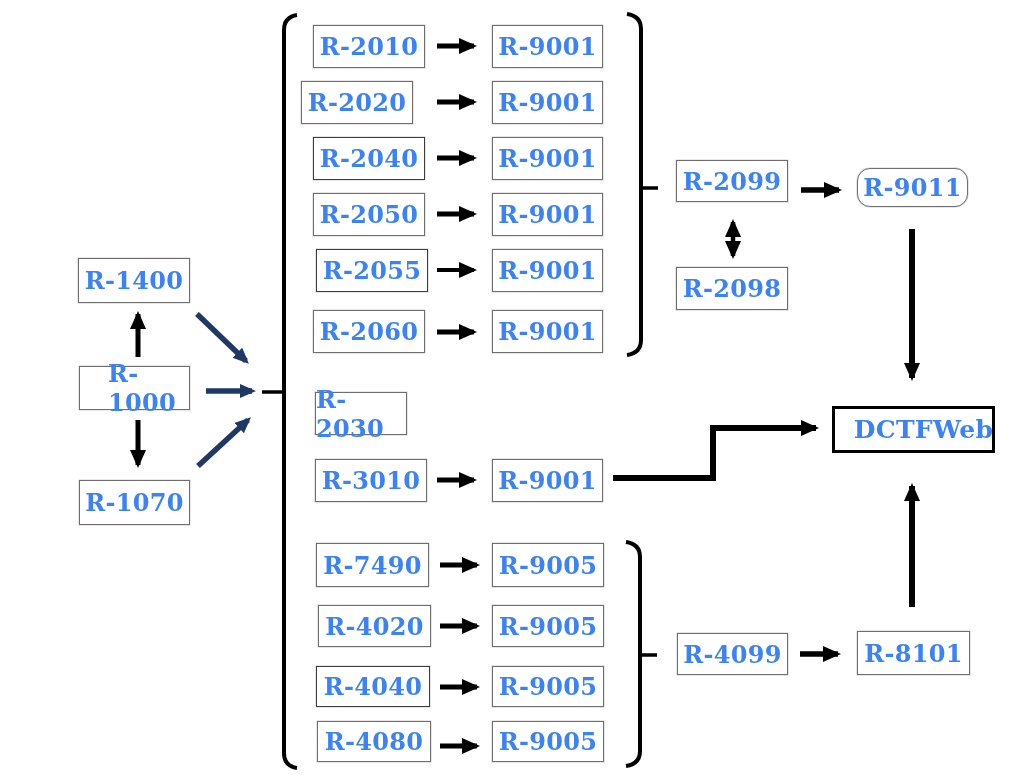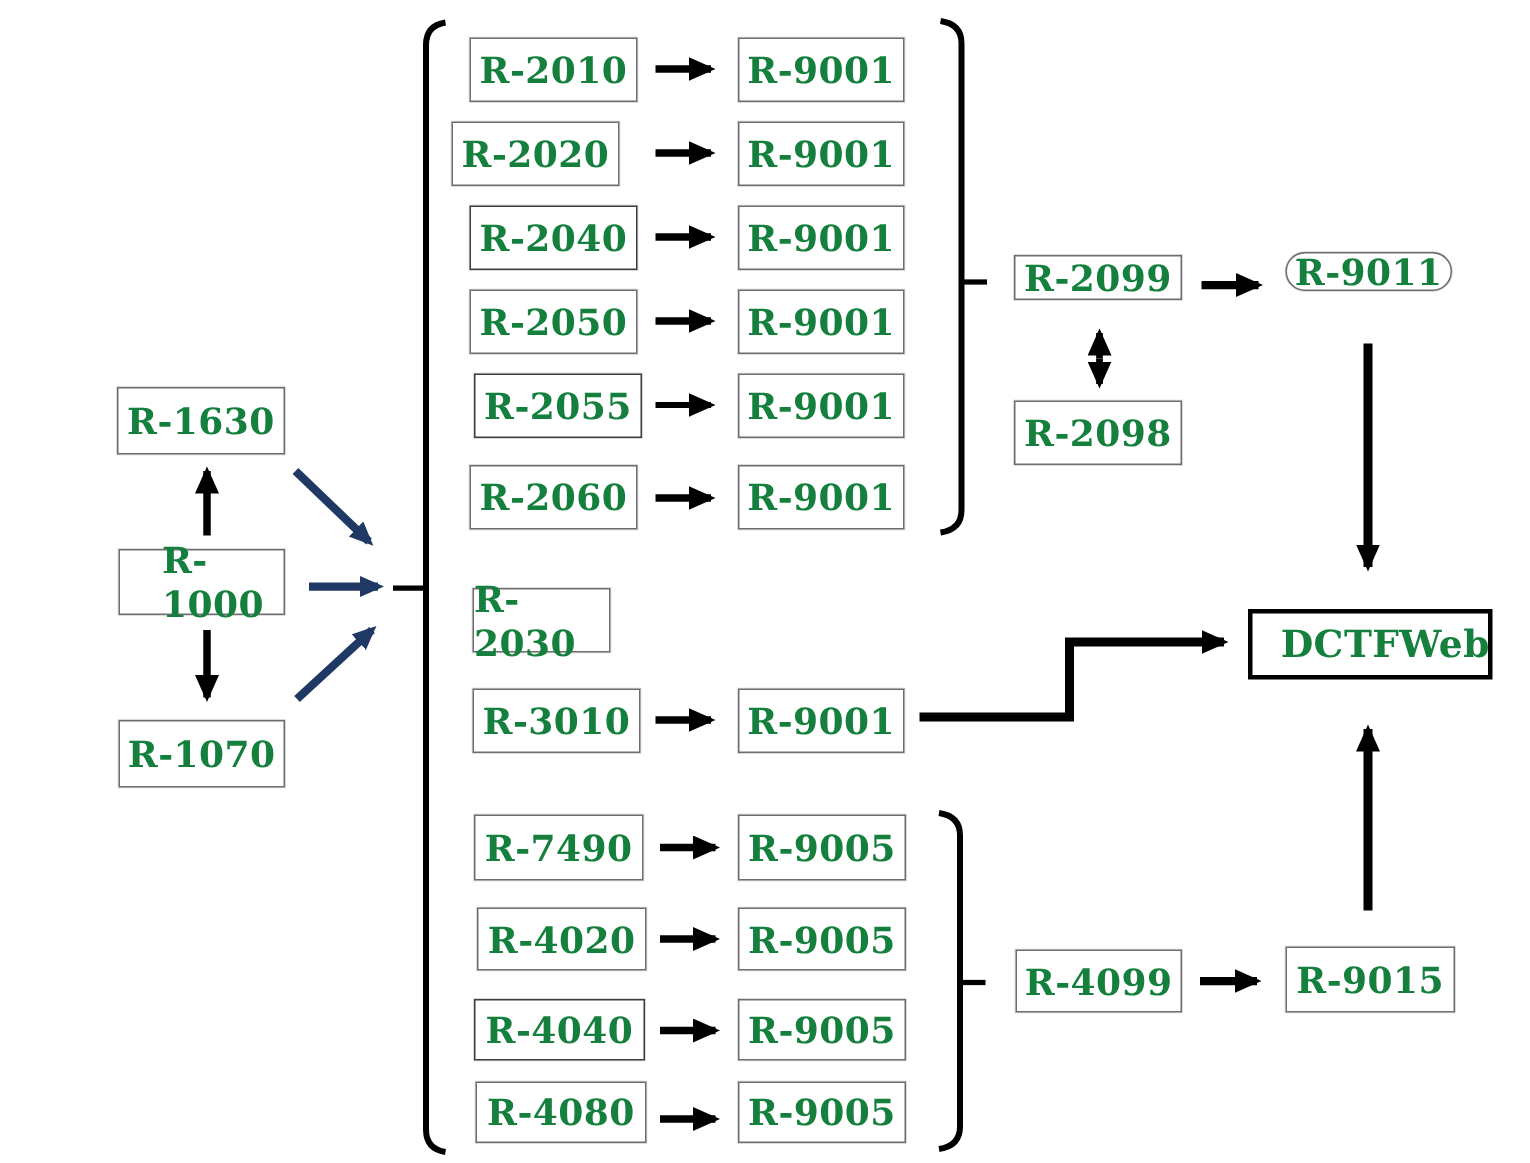--- a/index.html
+++ b/index.html
@@ -14,21 +14,21 @@
   .node {
     position: absolute;
     box-sizing: border-box;
     background: #ffffff;
     border: 1.5px solid #6e6e6e;
     display: flex;
     align-items: center;
     justify-content: center;
     font-weight: 700;
     font-size: 24px;
-    color: #15803d;
+    color: #3b82f6;
     letter-spacing: 0.3px;
     box-shadow: 0 0 0 0.5px #cfcfcf;
   }
   .node.dark { border-color: #3c3c3c; }
   .node.final {
     border: 3px solid #000000;
     font-size: 25px;
     box-shadow: none;
     padding-left: 20px;
   }
@@ -91,21 +91,21 @@
     <g stroke="#000">
       <line x1="733" y1="239" x2="733" y2="222" stroke-width="4.5" marker-end="url(#mb)"></line>
       <line x1="733" y1="239" x2="733" y2="256" stroke-width="4.5" marker-end="url(#mb)"></line>
     </g>
 
     <line x1="912" y1="229" x2="912" y2="378" stroke="#000" stroke-width="6" marker-end="url(#mb)"></line>
     <line x1="912" y1="607" x2="912" y2="486" stroke="#000" stroke-width="6" marker-end="url(#mb)"></line>
     <path d="M613,478 L713,478 L713,428 L816,428" fill="none" stroke="#000" stroke-width="6" marker-end="url(#mb)"></path>
   </svg>
 
-  <div class="node" style="left:78px;  top:258px; width:112px; height:45px;">R-1630</div>
+  <div class="node" style="left:78px;  top:258px; width:112px; height:45px;">R-1400</div>
   <div class="node" style="left:79px;  top:366px; width:111px; height:44px;padding-left:28px;">R-1000</div>
   <div class="node" style="left:79px;  top:480px; width:111px; height:45px;">R-1070</div>
 
   <div class="node" style="left:313px; top:25px;  width:112px; height:43px;">R-2010</div>
   <div class="node" style="left:301px; top:81px;  width:112px; height:43px;">R-2020</div>
   <div class="node dark" style="left:313px; top:137px; width:112px; height:43px;">R-2040</div>
   <div class="node" style="left:313px; top:193px; width:112px; height:43px;">R-2050</div>
   <div class="node dark" style="left:316px; top:249px; width:112px; height:43px;">R-2055</div>
   <div class="node" style="left:313px; top:310px; width:112px; height:43px;">R-2060</div>
 
@@ -123,21 +123,21 @@
   <div class="node" style="left:316px; top:543px; width:113px; height:44px;">R-7490</div>
   <div class="node" style="left:318px; top:605px; width:113px; height:42px;">R-4020</div>
   <div class="node dark" style="left:316px; top:666px; width:114px; height:41px;">R-4040</div>
   <div class="node" style="left:317px; top:721px; width:114px; height:41px;">R-4080</div>
 
   <div class="node" style="left:492px; top:543px; width:112px; height:44px;">R-9005</div>
   <div class="node" style="left:492px; top:605px; width:112px; height:42px;">R-9005</div>
   <div class="node" style="left:492px; top:666px; width:112px; height:41px;">R-9005</div>
   <div class="node" style="left:492px; top:721px; width:112px; height:41px;">R-9005</div>
 
-  <div class="node" style="left:676px; top:170px; width:112px; height:30px;">R-2099</div>
-  <div class="node" style="left:857px; top:168px; width:111px; height:26px;border-radius:13px;">R-9011</div>
+  <div class="node" style="left:676px; top:160px; width:112px; height:42px;">R-2099</div>
+  <div class="node" style="left:857px; top:168px; width:111px; height:39px;border-radius:13px;">R-9011</div>
   <div class="node" style="left:676px; top:267px; width:112px; height:43px;">R-2098</div>
   <div class="node" style="left:677px; top:633px; width:111px; height:42px;">R-4099</div>
-  <div class="node" style="left:857px; top:631px; width:113px; height:44px;">R-9015</div>
+  <div class="node" style="left:857px; top:631px; width:113px; height:44px;">R-8101</div>
 
   <div class="node final" style="left:832px; top:406px; width:163px; height:47px;">DCTFWeb</div>
 
 </div>
 
 </body></html>

